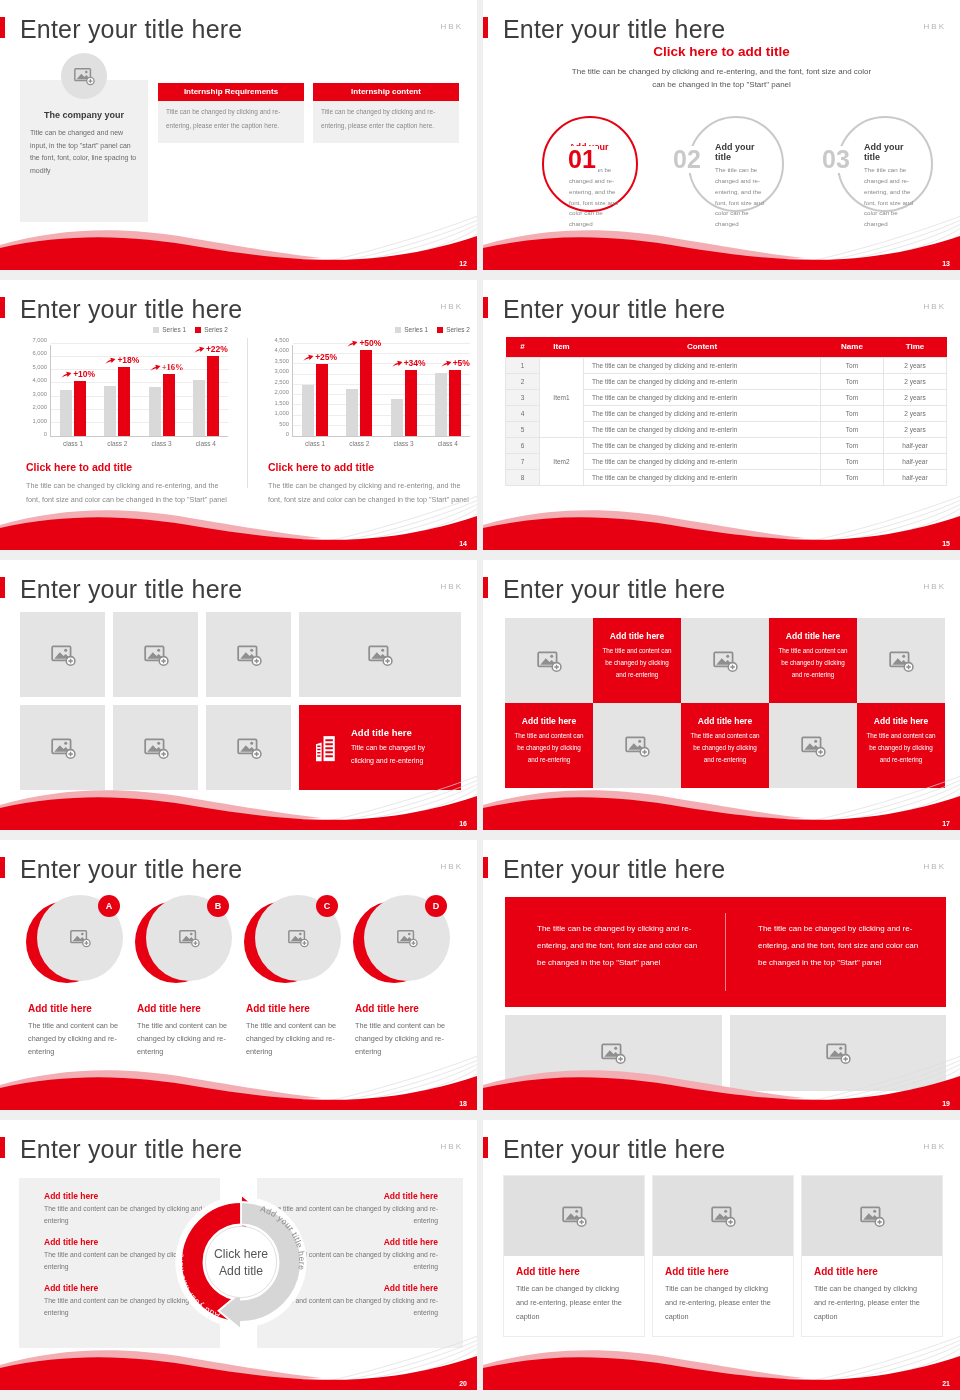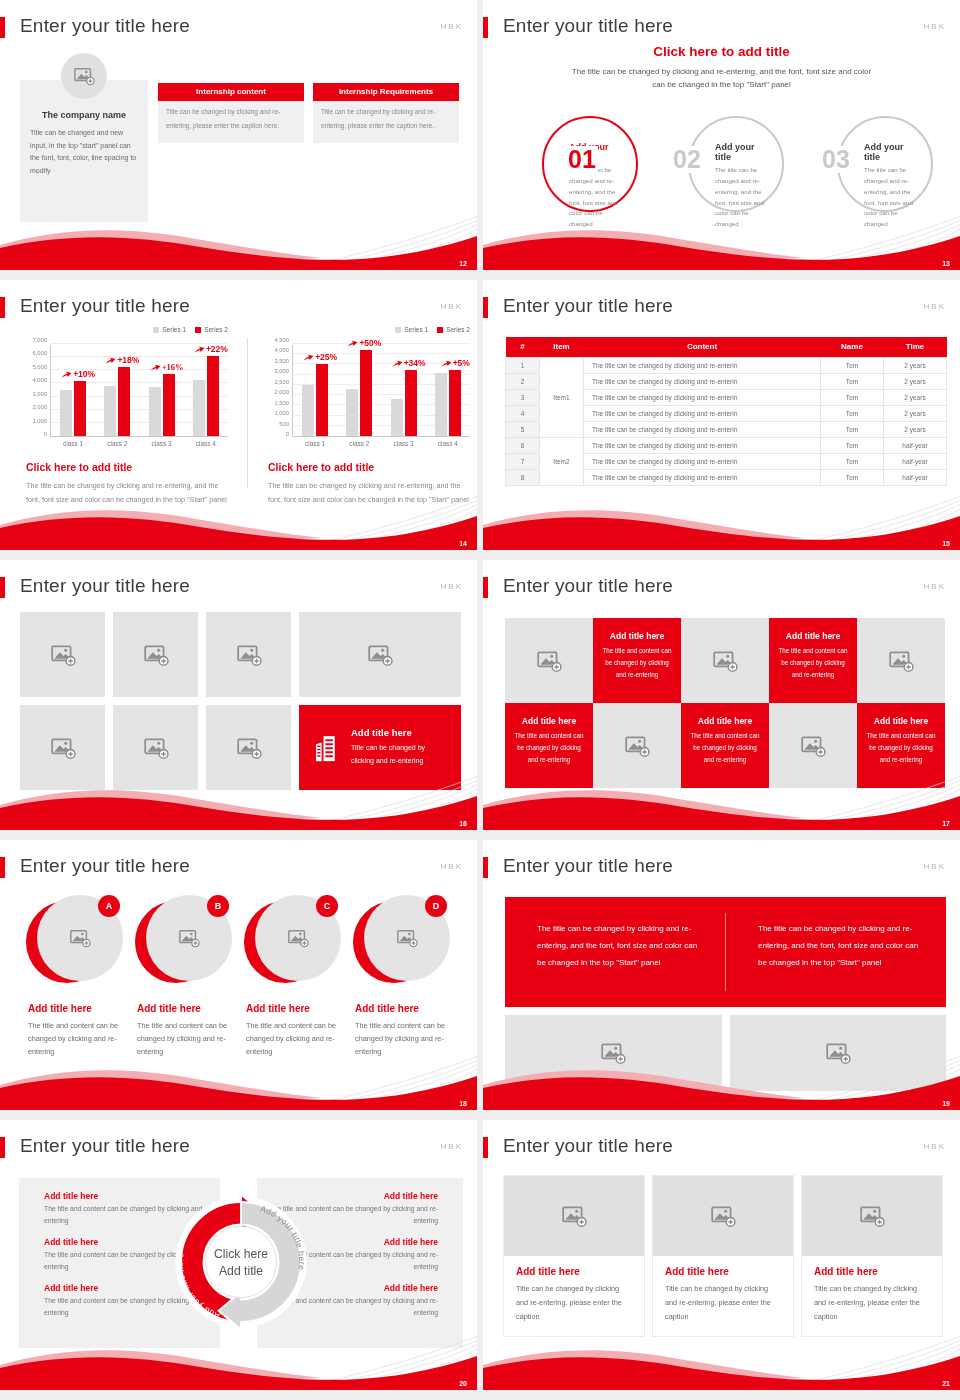--- a/index.html
+++ b/index.html
@@ -15,21 +15,21 @@
     width:960px;height:1400px;background:#efefef;
     font-family:"Liberation Sans", sans-serif;overflow:hidden;
   }
   .sheet{
     display:grid;grid-template-columns:477px 477px;grid-template-rows:repeat(5,270px);
     column-gap:6px;row-gap:10px;padding-bottom:10px;
   }
   .slide{position:relative;background:#fff;overflow:hidden;}
   
   .hd-bar{position:absolute;left:0;top:17px;width:5px;height:21px;background:var(--red);}
-  .hd-title{position:absolute;left:20px;top:15px;font-size:19px;color:var(--title);letter-spacing:.2px;}
+  .hd-title{position:absolute;left:20px;top:15px;font-size:25px;color:var(--title);letter-spacing:.2px;}
   .hd-logo{position:absolute;right:14px;top:22px;font-size:8px;color:#b5b5b5;letter-spacing:2px;}
   .wave{position:absolute;left:0;bottom:0;width:477px;height:56px;z-index:2;}
   .pagenum{position:absolute;right:10px;bottom:3px;color:#fff;font-size:7px;font-weight:bold;z-index:3;}
   .ph{color:#8f8f8f;}
   .ph-26{width:26px;height:26px;}
   .ph-22{width:22px;height:22px;}
   
   .s12-card{position:absolute;left:20px;top:80px;width:128px;height:142px;background:var(--box);padding:30px 10px 0 10px;}
   .s12-avatar{position:absolute;left:61px;top:53px;width:46px;height:46px;border-radius:50%;background:#e0e0e0;display:flex;align-items:center;justify-content:center;z-index:1;}
   .s12-cname{font-size:9px;font-weight:bold;color:#3a3a3a;text-align:center;margin-bottom:7px;}
@@ -168,30 +168,30 @@
   <div class="slide">
     <div class="hd-bar"></div>
     <div class="hd-title">Enter your title here</div>
     <div class="hd-logo">HBK</div>
     <div class="s12-avatar">
       <svg class="ph ph-22">
           <use href="#imgph"></use>
         </svg>
     </div>
     <div class="s12-card">
-      <div class="s12-cname">The company name</div>
+      <div class="s12-cname">The company your</div>
       <div class="s12-cdesc">Title can be changed and new input, in the top "start" panel can the font, font, color, line spacing to modify</div>
     </div>
     <div class="s12-grid">
       <div class="cap-box">
+        <div class="cap-hd">Internship Requirements</div>
+        <div class="cap-bd">Title can be changed by clicking and re-entering, please enter the caption here.</div>
+      </div>
+      <div class="cap-box">
         <div class="cap-hd">Internship content</div>
-        <div class="cap-bd">Title can be changed by clicking and re-entering, please enter the caption here.</div>
-      </div>
-      <div class="cap-box">
-        <div class="cap-hd">Internship Requirements</div>
         <div class="cap-bd">Title can be changed by clicking and re-entering, please enter the caption here.</div>
       </div>
     </div>
     <svg class="wave" viewBox="0 0 477 56" preserveAspectRatio="none">
         <use href="#wave-sym"></use>
       </svg>
     <div class="pagenum">12</div>
   </div>
 
   <div class="slide">

